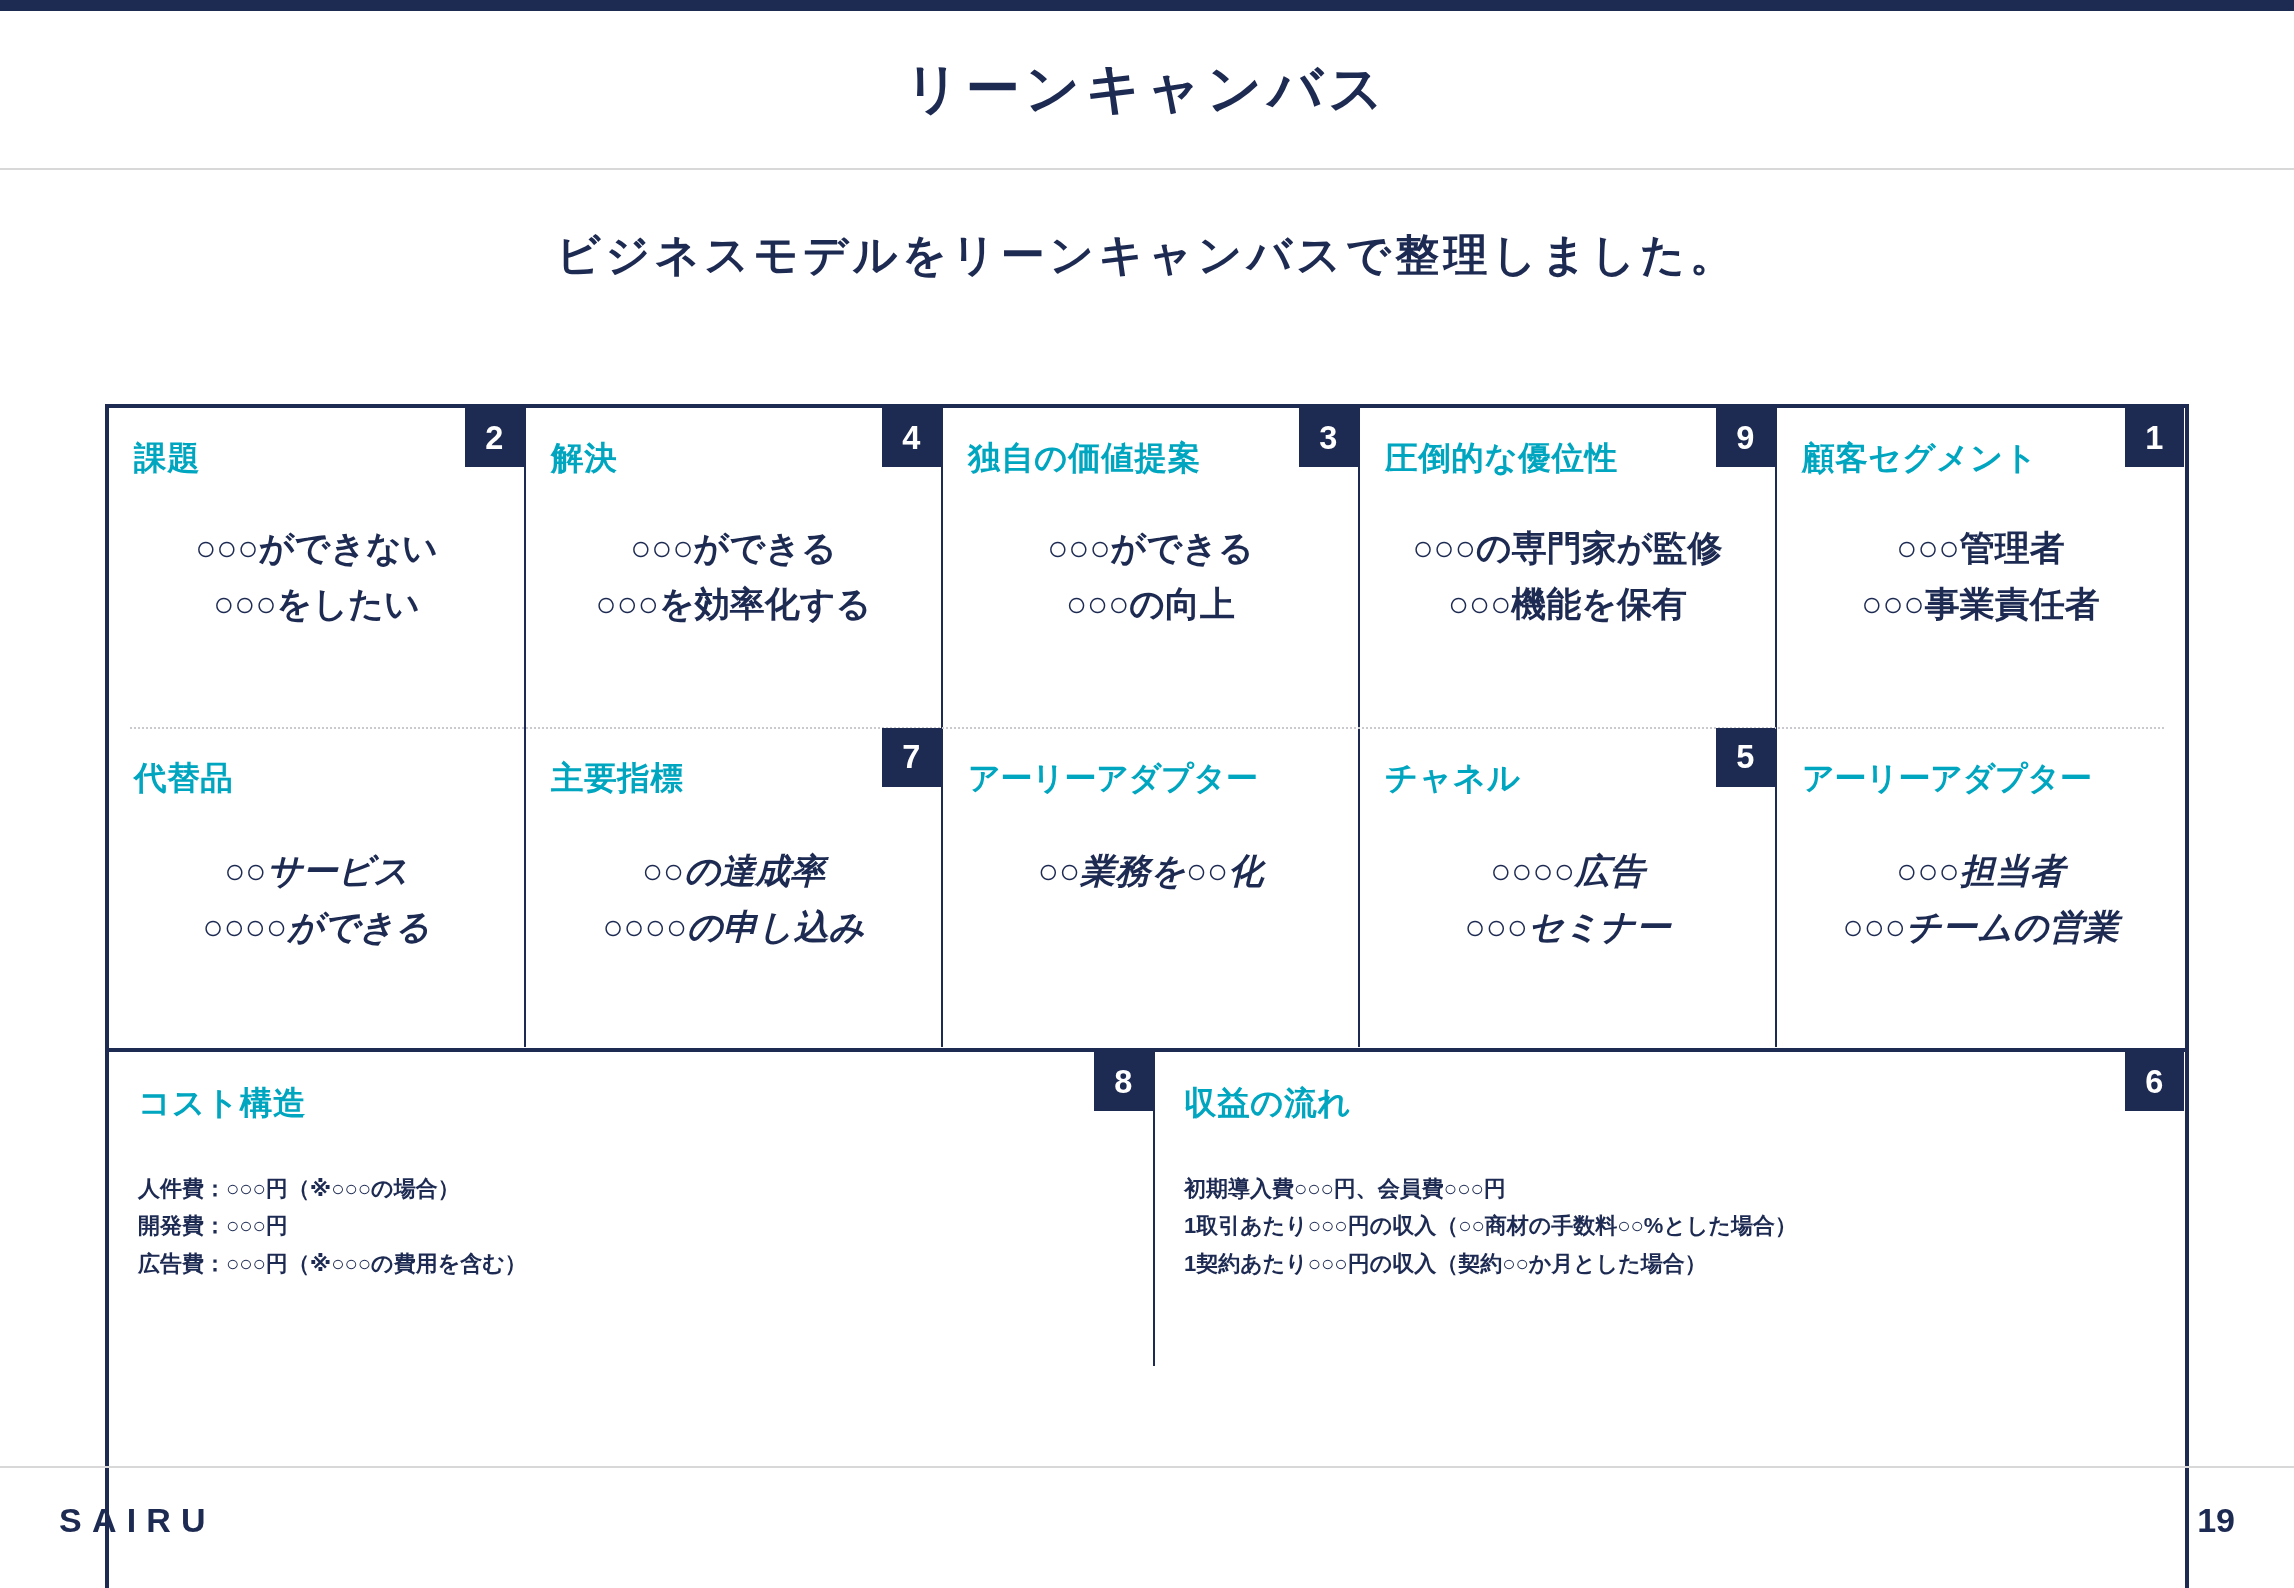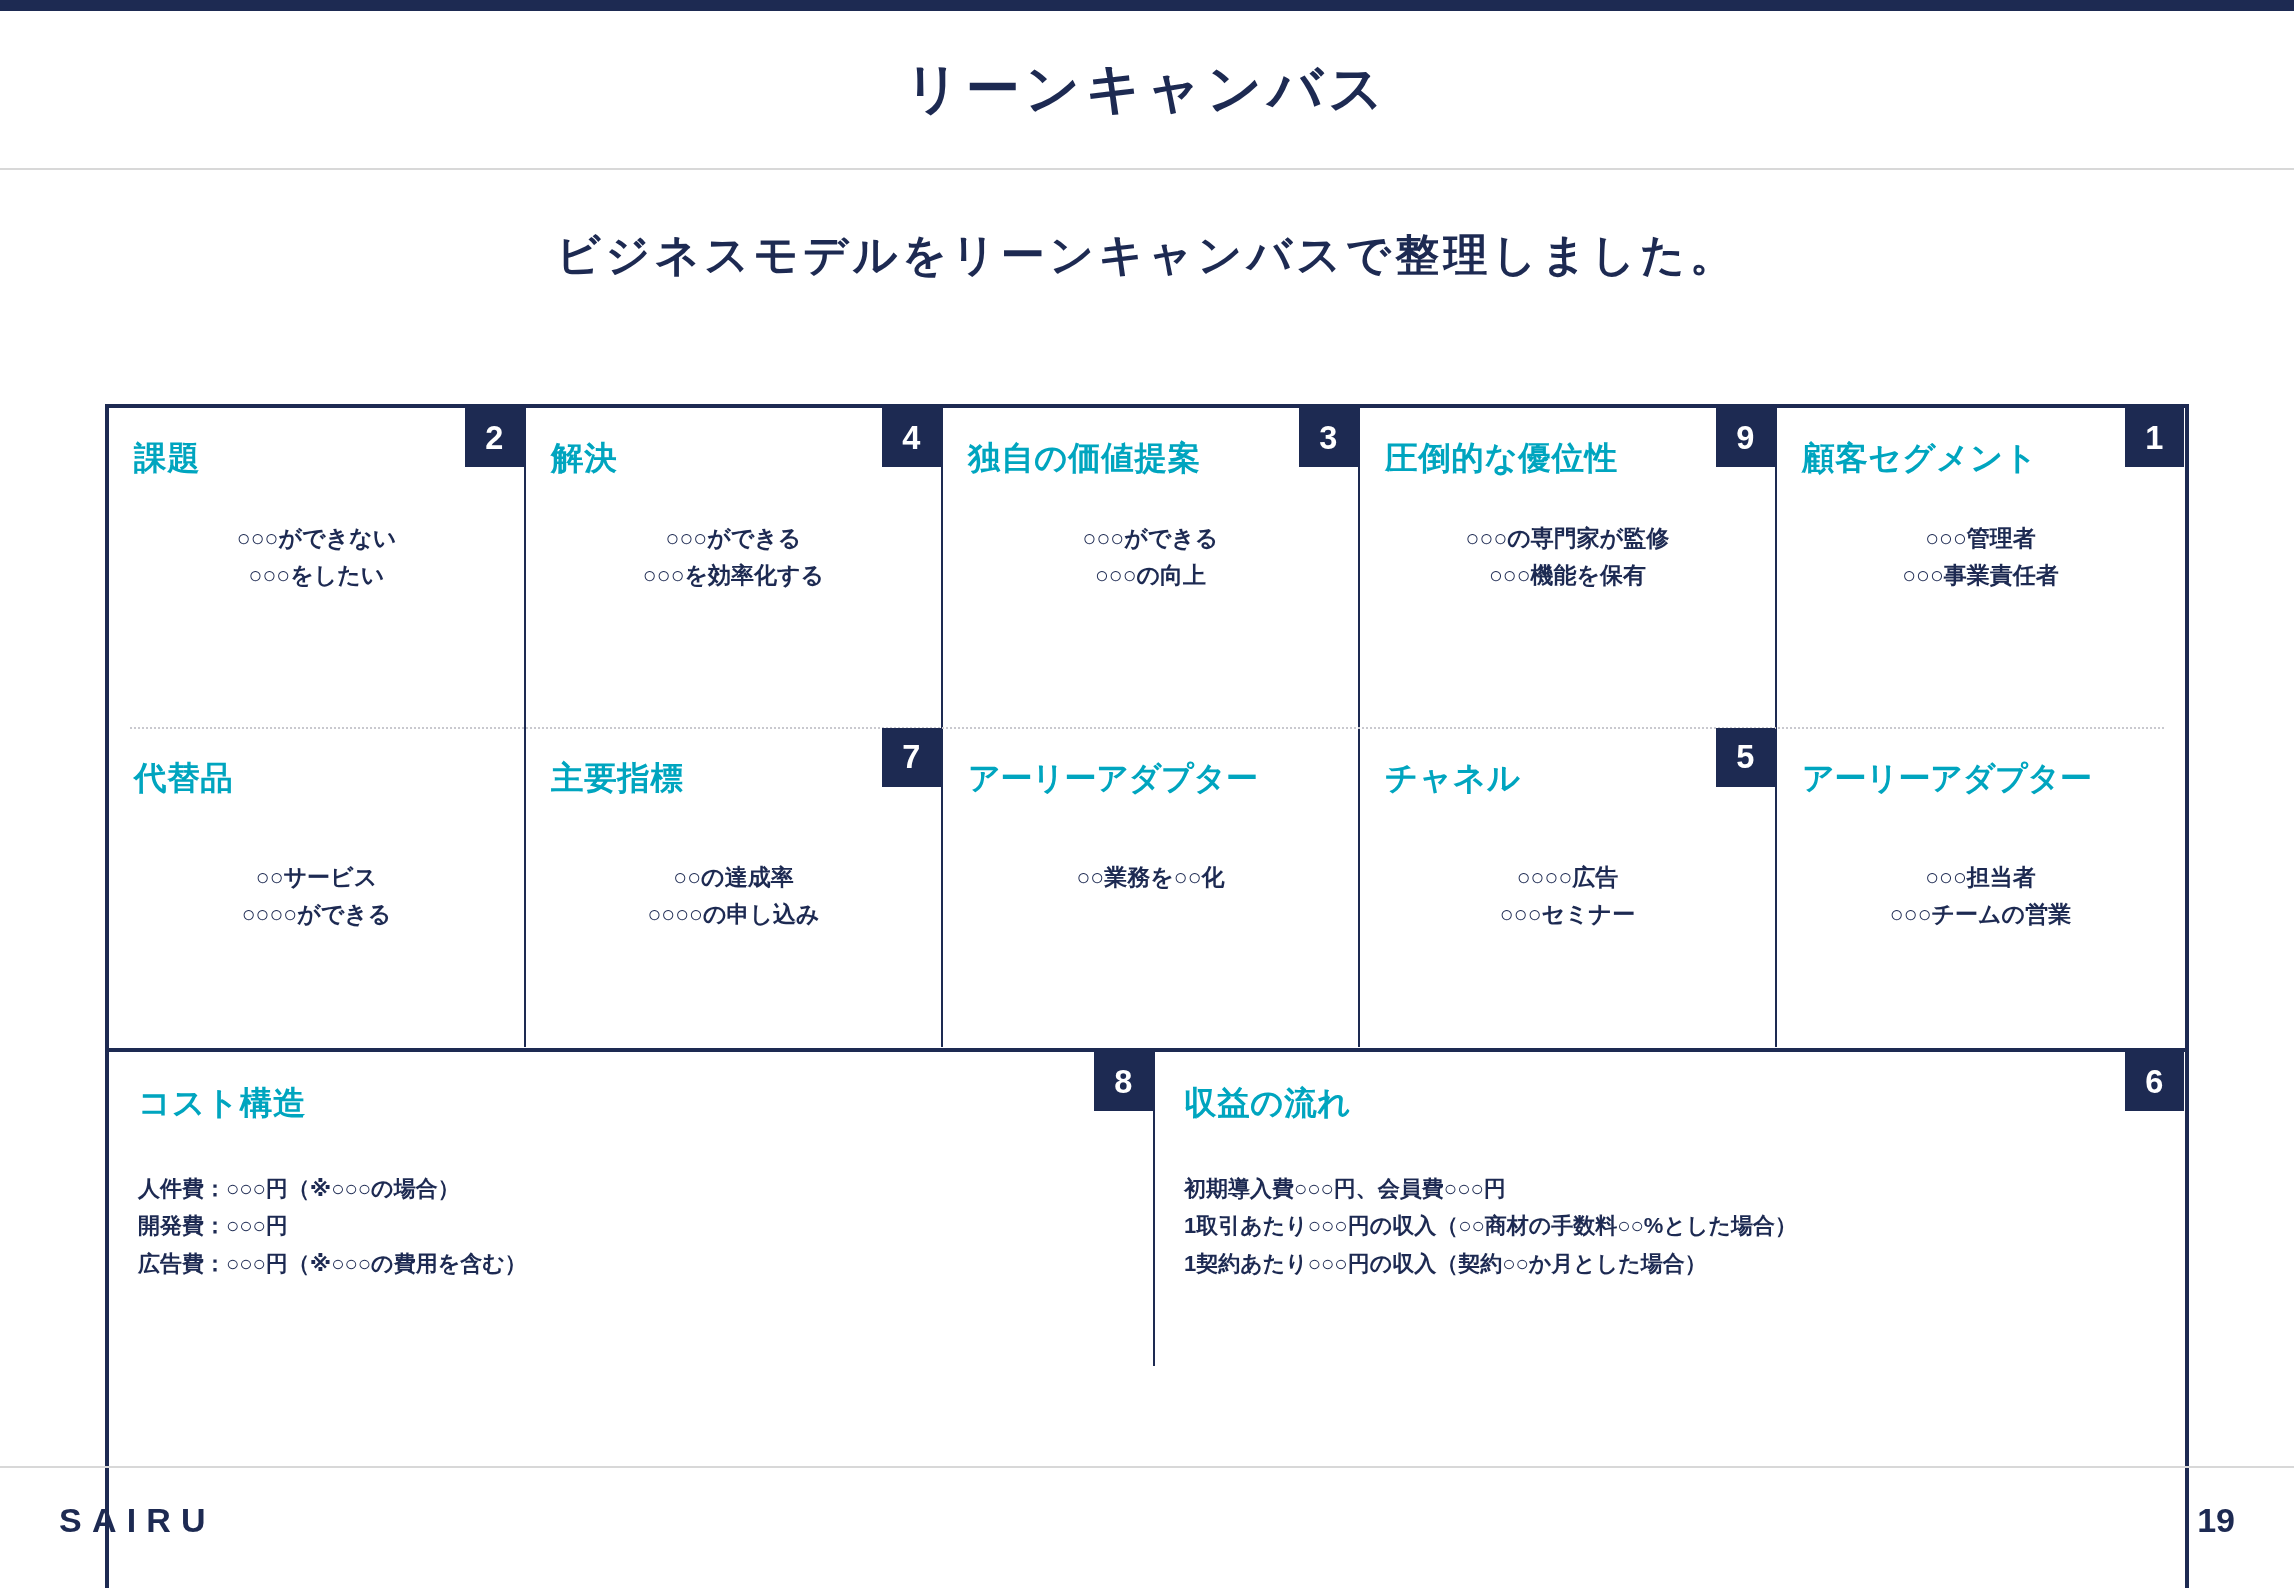--- a/index.html
+++ b/index.html
@@ -144,27 +144,27 @@
     font-weight: bold;
     display: flex;
     align-items: center;
     justify-content: center;
     z-index: 6;
   }
 
   .cell-body {
     margin-top: 32.5px;
     text-align: center;
-    font-size: 23px;
+    font-size: 35px;
     font-weight: bold;
     color: #1d2a52;
     line-height: 1.62;
     padding: 0 9.6px;
   }
-  .cell-body.row2body { margin-top: 52px; }
+  .cell-body.row2body { margin-top: 36px; font-style: italic; }
   .cell-body div { white-space: nowrap; }
 
   
   .grid-bottom {
     position: absolute;
     left: 0;
     top: 640px;
     width: 100%;
     height: 318px;
     display: flex;

